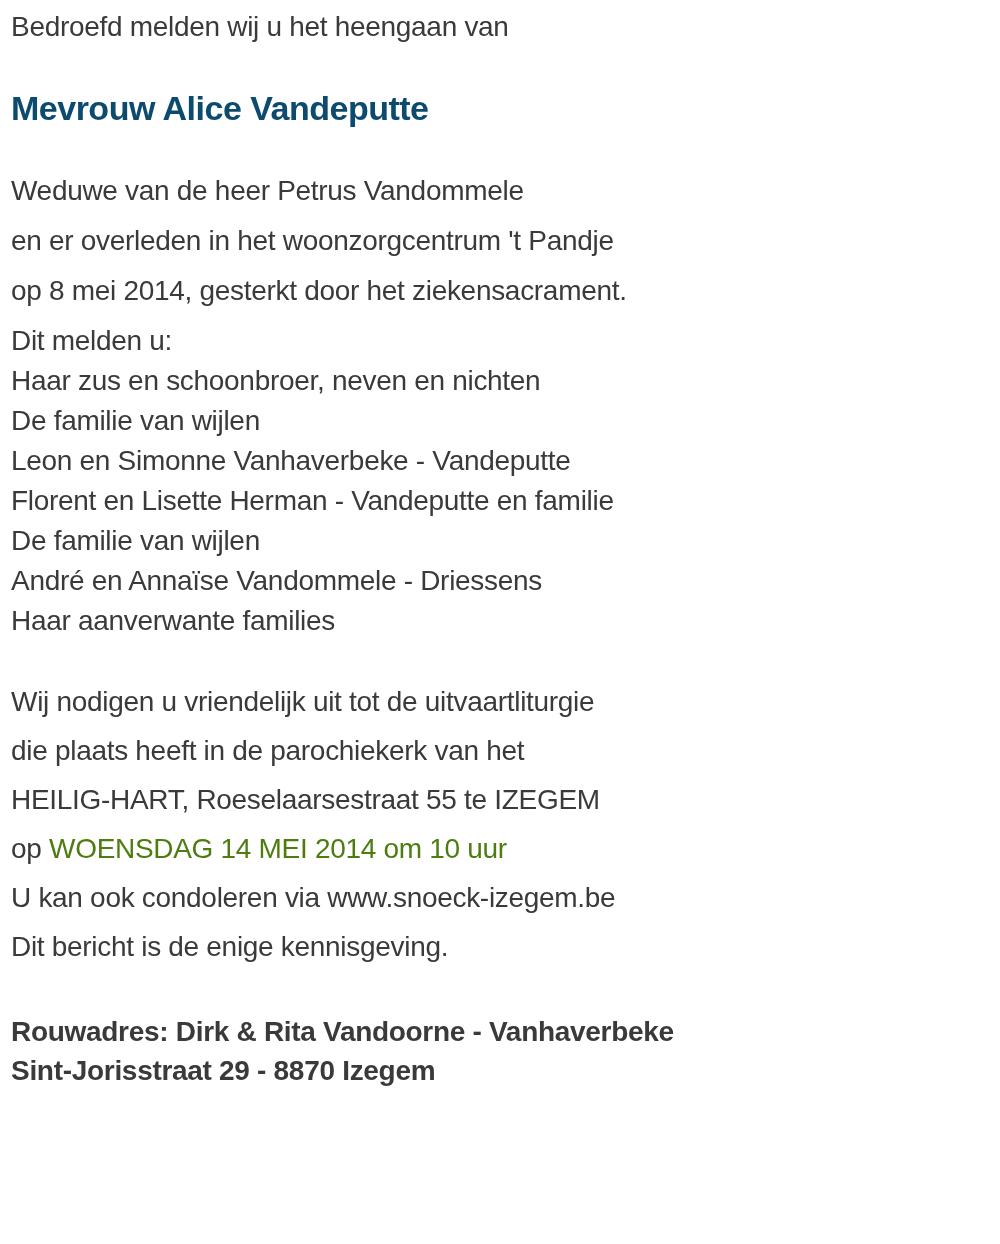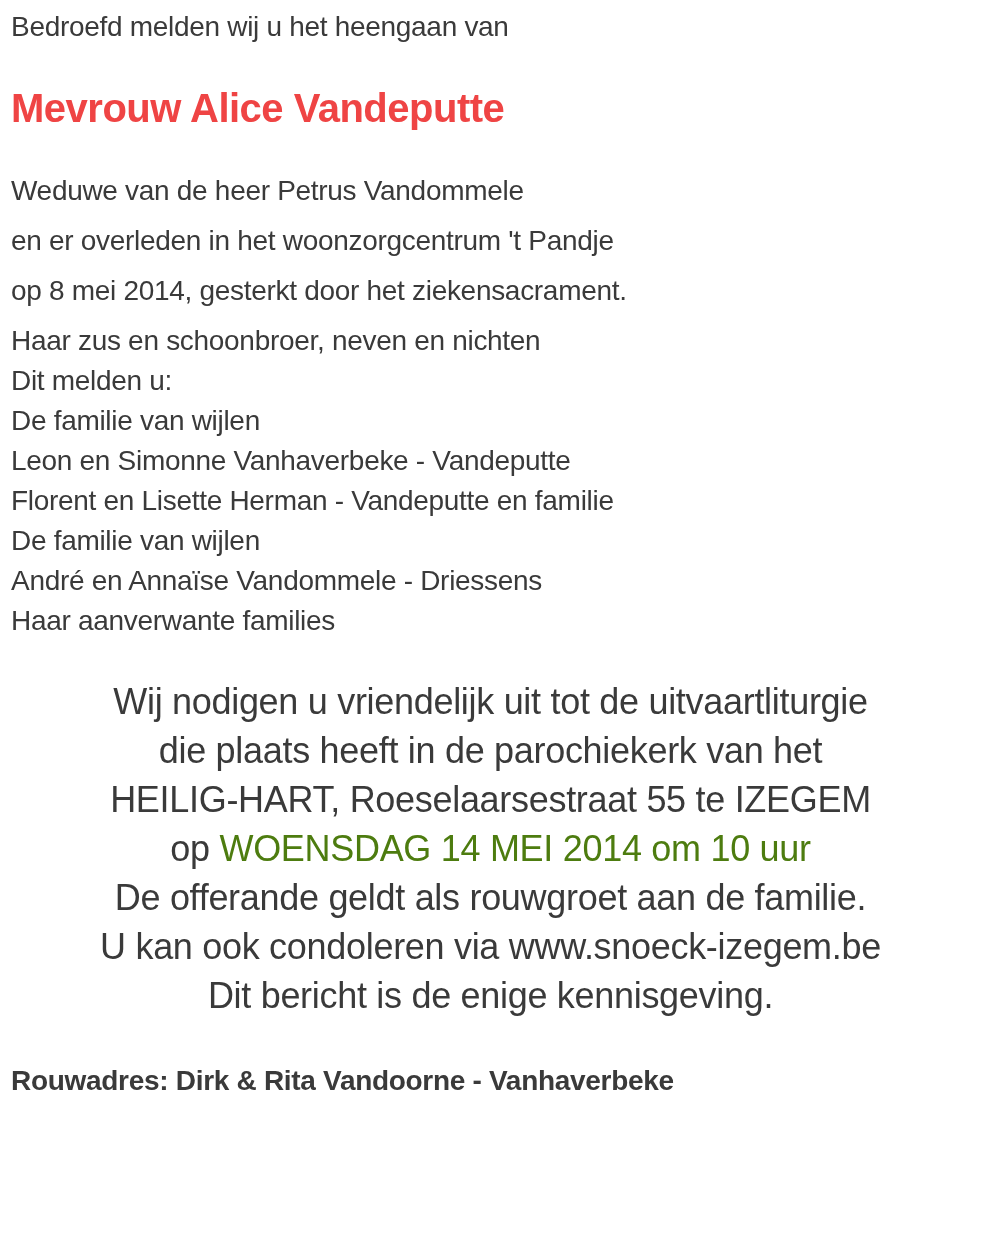--- a/index.html
+++ b/index.html
@@ -16,45 +16,44 @@
     font-family: "Liberation Sans", sans-serif;
     color: #3a3a3a;
     overflow: hidden;
   }
   .intro {
     font-size: 28px;
     line-height: 34px;
     letter-spacing: -0.3px;
   }
   h1.deceased-name {
-    font-size: 40px;
+    font-size: 34px;
     line-height: 44px;
     margin: 42px 0 0 0;
     font-weight: bold;
-    color: #ef4444;
+    color: #0c4a6e;
     letter-spacing: -0.5px;
   }
   .details {
     margin-top: 36px;
     font-size: 28px;
     line-height: 50px;
     letter-spacing: -0.3px;
   }
   .announcers {
     margin-top: 5px;
     font-size: 28px;
     line-height: 40px;
     letter-spacing: -0.3px;
   }
   .service {
     margin-top: 36px;
-    font-size: 36px;
+    font-size: 28px;
     line-height: 49px;
     letter-spacing: -0.3px;
-    text-align: center;
   }
   .service .bold,
   .address .normal {
     letter-spacing: -0.3px;
     font-weight: bold;
   }
   .service .bold {
     font-weight: normal;
     color: #4d7c0f;
   }
@@ -75,37 +74,37 @@
 
   <h1 class="deceased-name line">Mevrouw Alice Vandeputte</h1>
 
   <div class="details">
     <div class="line">Weduwe van de heer Petrus Vandommele</div>
     <div class="line">en er overleden in het woonzorgcentrum 't Pandje</div>
     <div class="line">op 8 mei 2014, gesterkt door het ziekensacrament.</div>
   </div>
 
   <div class="announcers">
+    <div class="line">Dit melden u:</div>
     <div class="line">Haar zus en schoonbroer, neven en nichten</div>
-    <div class="line">Dit melden u:</div>
     <div class="line">De familie van wijlen</div>
     <div class="line">Leon en Simonne Vanhaverbeke - Vandeputte</div>
     <div class="line">Florent en Lisette Herman - Vandeputte en familie</div>
     <div class="line">De familie van wijlen</div>
     <div class="line">André en Annaïse Vandommele - Driessens</div>
     <div class="line">Haar aanverwante families</div>
   </div>
 
   <div class="service">
     <div class="line">Wij nodigen u vriendelijk uit tot de uitvaartliturgie</div>
     <div class="line">die plaats heeft in de parochiekerk van het</div>
     <div class="line">HEILIG-HART, Roeselaarsestraat 55 te IZEGEM</div>
     <div class="line"><span class="normal">op </span><span class="bold">WOENSDAG 14 MEI 2014 om 10 uur</span></div>
-    <div class="line">De offerande geldt als rouwgroet aan de familie.</div>
     <div class="line">U kan ook condoleren via www.snoeck-izegem.be</div>
     <div class="line">Dit bericht is de enige kennisgeving.</div>
   </div>
 
   <div class="address">
     <div class="line normal">Rouwadres: Dirk &amp; Rita Vandoorne - Vanhaverbeke</div>
+    <div class="line normal">Sint-Jorisstraat 29 - 8870 Izegem</div>
   </div>
 
 </div>
 
 </body></html>

